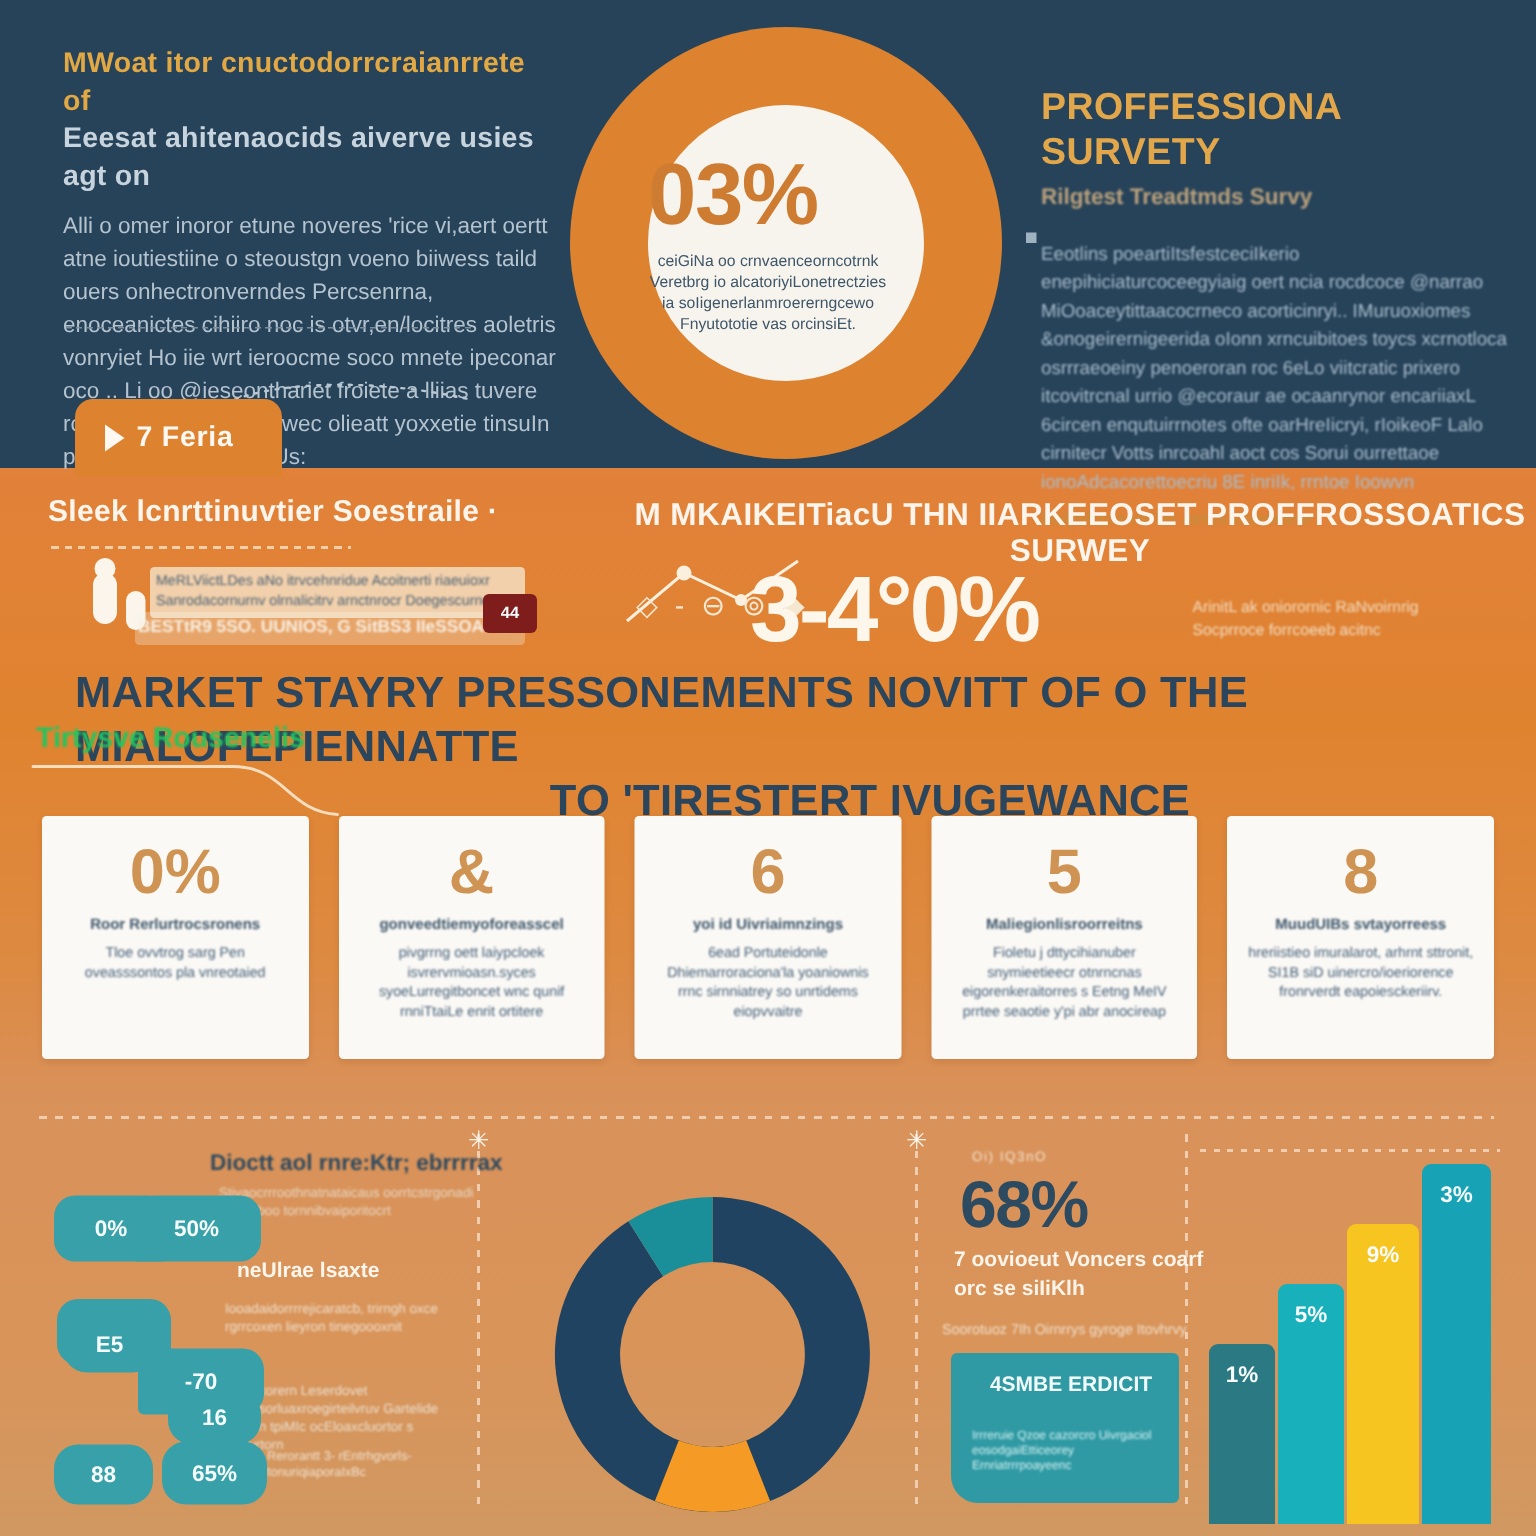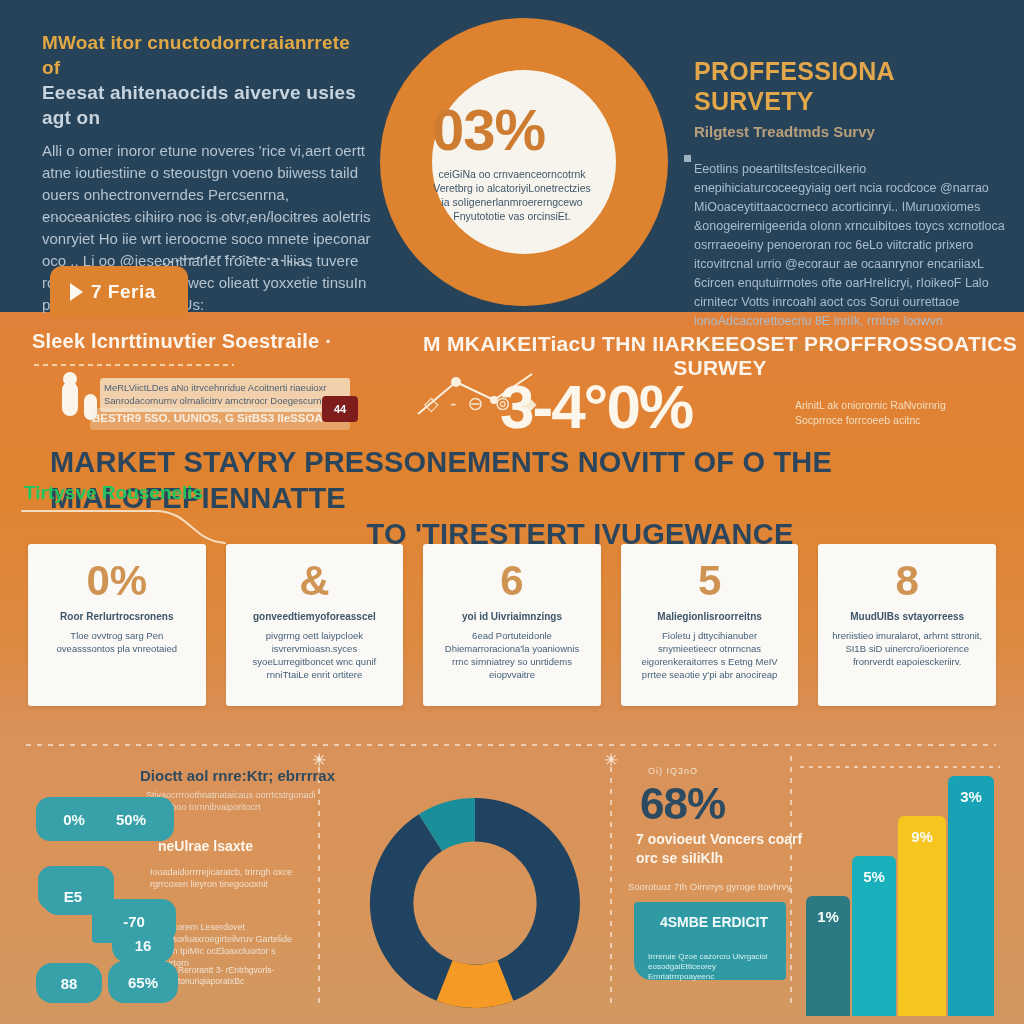--- a/index.html
+++ b/index.html
@@ -175,21 +175,21 @@
   
   .pct-label{position:absolute;left:648px;top:766px;font-size:9px;color:#f2e2cf;
     filter:blur(.6px);letter-spacing:1px;}
   .pct-big{position:absolute;left:640px;top:782px;font-size:44px;font-weight:800;color:#2c4a60;
     letter-spacing:-1px;filter:blur(.35px);line-height:1;}
   .pct-cap{position:absolute;left:636px;top:830px;width:190px;font-size:14px;font-weight:700;
     line-height:19px;color:#fbf4ea;filter:blur(.5px);}
   .pct-note{position:absolute;left:628px;top:880px;width:200px;font-size:9.5px;line-height:13px;
     color:#f0e0cd;filter:blur(.6px);}
   .callout{
-    position:absolute;left:634px;top:902px;width:152px;height:78px;background:#2f9aa4;
+    position:absolute;left:634px;top:902px;width:152px;height:100px;background:#2f9aa4;
     border-radius:4px 4px 4px 18px;
   }
   .callout .ct{position:absolute;left:20px;top:12px;width:120px;text-align:center;
     font-size:14px;font-weight:800;color:#f2fbfb;line-height:17px;filter:blur(.45px);}
   .callout .cb{position:absolute;left:14px;top:50px;width:126px;font-size:8px;line-height:10px;
     color:#d6f1f2;filter:blur(.6px);}
 
   
   .bars{position:absolute;left:800px;top:766px;width:210px;height:250px;}
   .bar{position:absolute;bottom:0;border-radius:6px 6px 0 0;display:flex;justify-content:center;}

